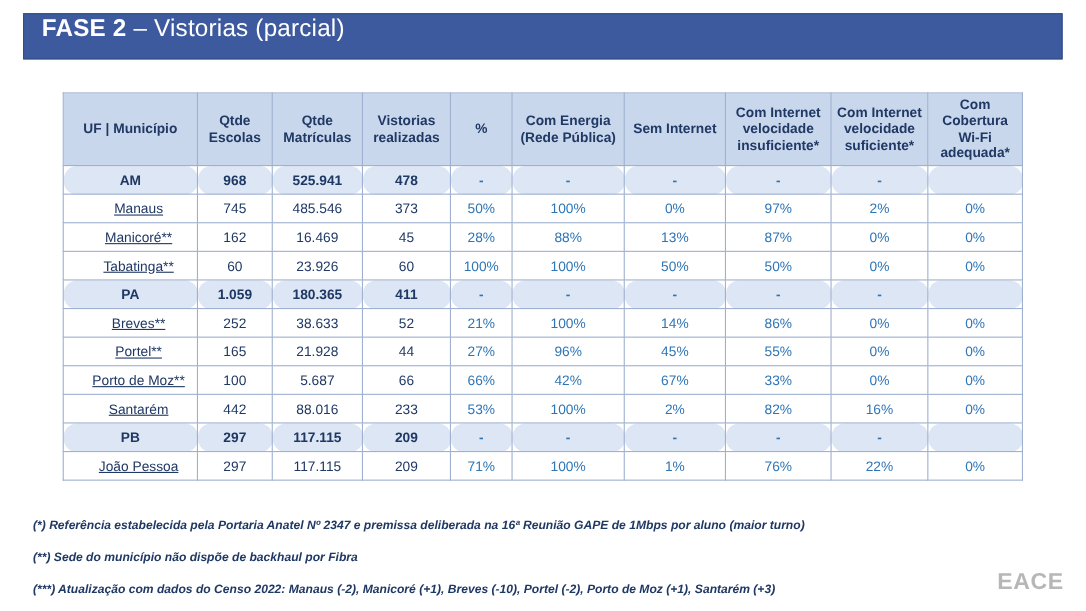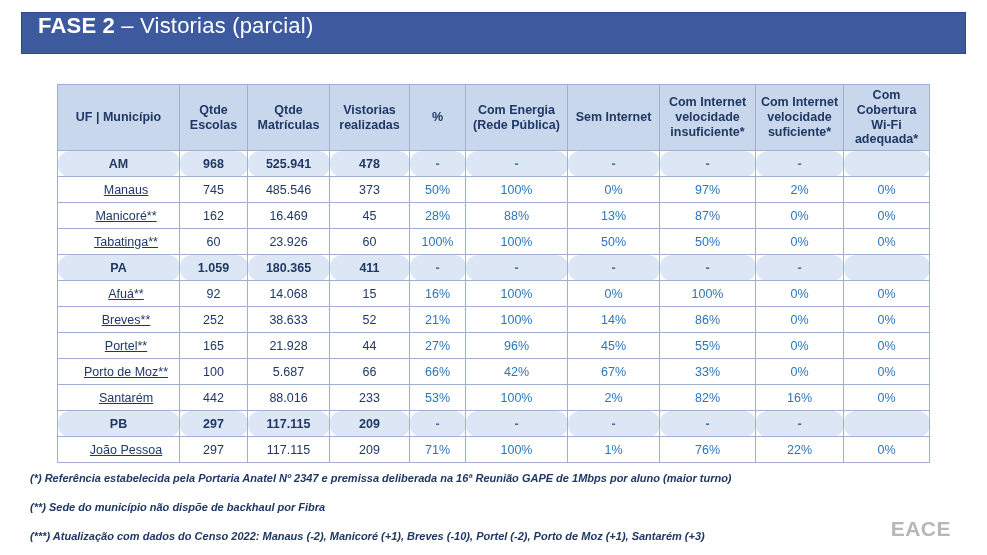--- a/index.html
+++ b/index.html
@@ -132,21 +132,21 @@
     font-style: italic;
     font-weight: bold;
     color: #1f3864;
     margin-bottom: 17px;
     white-space: nowrap;
   }
 
   
   .logo {
     position: absolute;
-    right: 36px;
+    right: 20px;
     bottom: 14px;
     font-size: 21px;
     font-weight: bold;
     color: #b7b7b7;
     letter-spacing: .5px;
   }
 </style>
 </head>
 <body>
 
@@ -239,32 +239,20 @@
           <td>180.365</td>
           <td>411</td>
           <td class="pct">-</td>
           <td class="blue">-</td>
           <td class="blue">-</td>
           <td class="blue">-</td>
           <td class="blue">-</td>
           <td class="blue"></td>
         </tr>
         <tr class="city">
-          <td class="label">Afuá**</td>
-          <td>92</td>
-          <td>14.068</td>
-          <td>15</td>
-          <td class="pct">16%</td>
-          <td class="blue">100%</td>
-          <td class="blue">0%</td>
-          <td class="blue">100%</td>
-          <td class="blue">0%</td>
-          <td class="blue">0%</td>
-        </tr>
-        <tr class="city">
           <td class="label">Breves**</td>
           <td>252</td>
           <td>38.633</td>
           <td>52</td>
           <td class="pct">21%</td>
           <td class="blue">100%</td>
           <td class="blue">14%</td>
           <td class="blue">86%</td>
           <td class="blue">0%</td>
           <td class="blue">0%</td>

